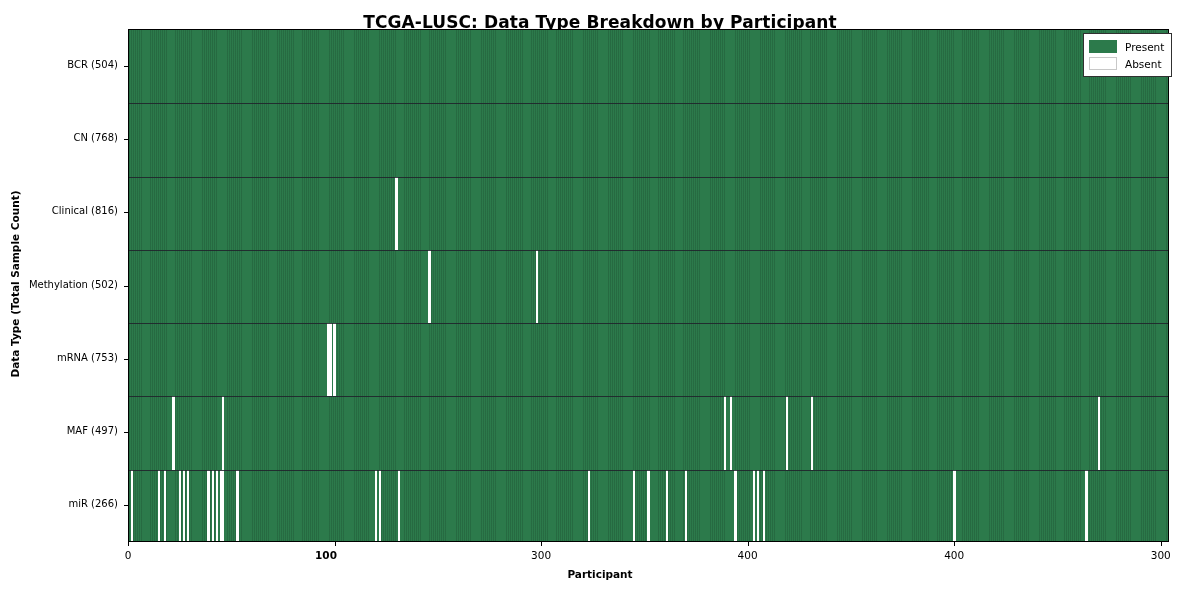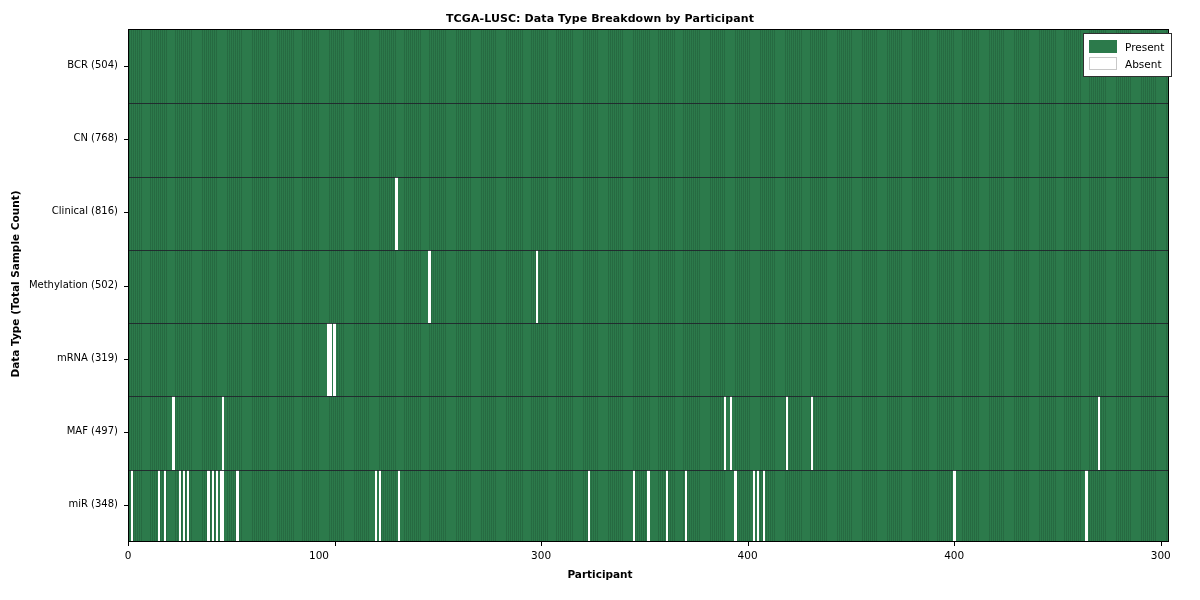--- a/index.html
+++ b/index.html
@@ -23,21 +23,21 @@
     background: #ffffff;
   }
 
   
   #chart-title {
     position: absolute;
     left: 0;
     top: 12px;
     width: 1200px;
     text-align: center;
-    font-size: 11px;
+    font-size: 17px;
     font-weight: bold;
     color: #000000;
     letter-spacing: 0.1px;
   }
 
   
   #plot-area {
     position: absolute;
     left: 128px;
     top: 29px;
@@ -253,30 +253,30 @@
   </div>
 
 <div class="ytick-label" style="left: 0px; width: 118px; top: 58.6429px;">BCR (504)</div>
     <div class="ytick-mark" style="left: 124px; top: 65.6429px;"></div>
     <div class="ytick-label" style="left: 0px; width: 118px; top: 131.929px;">CN (768)</div>
     <div class="ytick-mark" style="left: 124px; top: 138.929px;"></div>
     <div class="ytick-label" style="left: 0px; width: 118px; top: 205.214px;">Clinical (816)</div>
     <div class="ytick-mark" style="left: 124px; top: 212.214px;"></div>
     <div class="ytick-label" style="left: 0px; width: 118px; top: 278.5px;">Methylation (502)</div>
     <div class="ytick-mark" style="left: 124px; top: 285.5px;"></div>
-    <div class="ytick-label" style="left: 0px; width: 118px; top: 351.786px;">mRNA (319)</div>
+    <div class="ytick-label" style="left: 0px; width: 118px; top: 351.786px;">mRNA (753)</div>
     <div class="ytick-mark" style="left: 124px; top: 358.786px;"></div>
     <div class="ytick-label" style="left: 0px; width: 118px; top: 425.071px;">MAF (497)</div>
     <div class="ytick-mark" style="left: 124px; top: 432.071px;"></div>
-    <div class="ytick-label" style="left: 0px; width: 118px; top: 498.357px;">miR (348)</div>
+    <div class="ytick-label" style="left: 0px; width: 118px; top: 498.357px;">miR (266)</div>
     <div class="ytick-mark" style="left: 124px; top: 505.357px;"></div>
     <div class="xtick-mark" style="left: 128px; top: 542px;"></div>
     <div class="xtick-label" style="left: 103px; width: 50px; top: 549px;">0</div>
     <div class="xtick-mark" style="left: 334.548px; top: 542px;"></div>
-    <div class="xtick-label" style="left: 294px; width: 50px; top: 549px;">100</div>
+    <div class="xtick-label" style="left: 301px; width: 50px; top: 549px; font-weight: bold;">100</div>
     <div class="xtick-mark" style="left: 541.095px; top: 542px;"></div>
     <div class="xtick-label" style="left: 516.095px; width: 50px; top: 549px;">300</div>
     <div class="xtick-mark" style="left: 747.643px; top: 542px;"></div>
     <div class="xtick-label" style="left: 722.643px; width: 50px; top: 549px;">400</div>
     <div class="xtick-mark" style="left: 954.19px; top: 542px;"></div>
     <div class="xtick-label" style="left: 929.19px; width: 50px; top: 549px;">400</div>
     <div class="xtick-mark" style="left: 1160.74px; top: 542px;"></div>
     <div class="xtick-label" style="left: 1135.74px; width: 50px; top: 549px;">300</div>
   </div>
 

